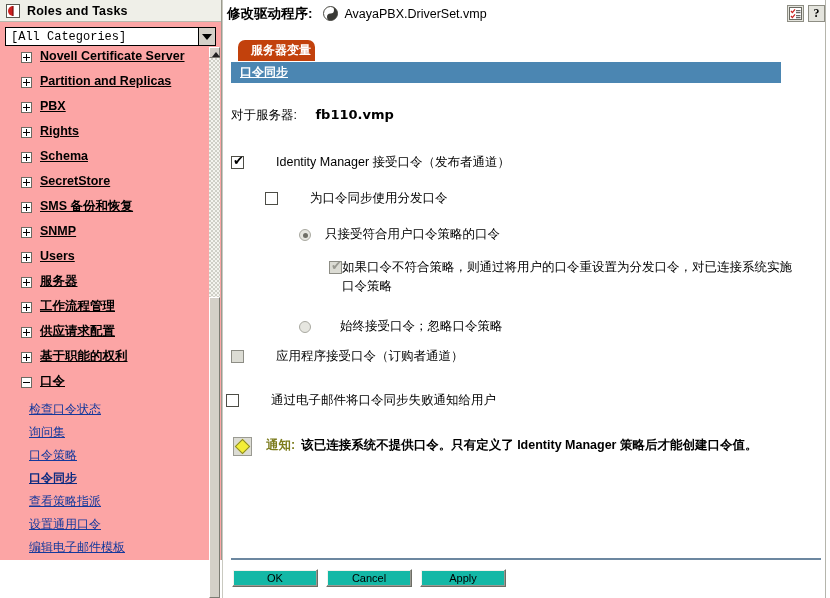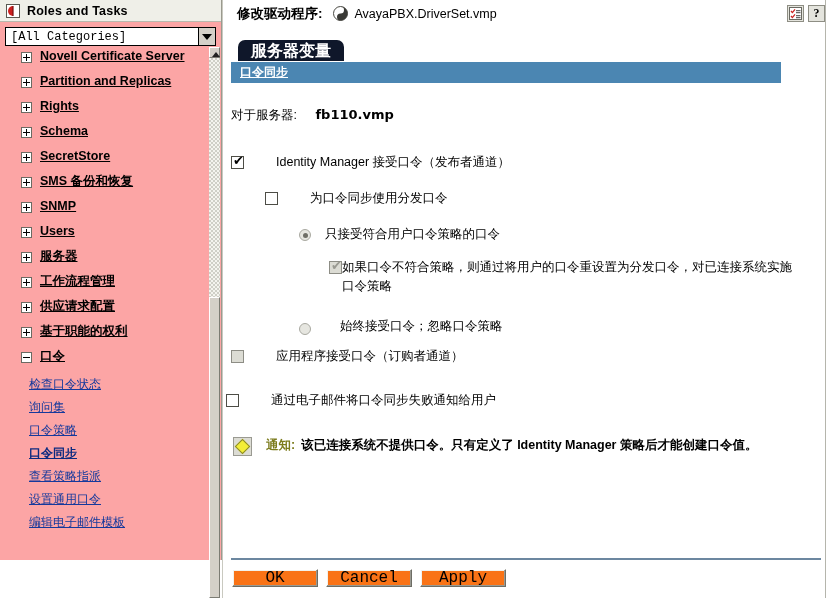--- a/index.html
+++ b/index.html
@@ -206,21 +206,21 @@
     flex: 1;
     height: 598px;
     background: #ffffff;
     box-sizing: border-box;
     border-left: 1px solid #c9c9c0;
   }
   #title-bar {
     height: 27px;
     display: flex;
     align-items: center;
-    padding-left: 14px;
+    padding-left: 4px;
     padding-right: 5px;
     box-sizing: border-box;
   }
   .page-title {
     font-weight: bold;
     font-size: 13.5px;
     white-space: nowrap;
   }
   .obj-icon {
     width: 17px; height: 17px;
@@ -253,25 +253,25 @@
   #tabs-zone {
     position: relative;
     margin-top: 13px;
     padding-left: 15px;
     height: 22px;
   }
   .tab {
     display: inline-block;
     height: 21px;
     line-height: 21px;
-    padding: 0 13px 0 13px;
-    background: #0f172a;
+    padding: 0 4px 0 13px;
+    background: #c2410c;
     color: #ffffff;
     font-weight: bold;
-    font-size: 16px;
+    font-size: 12px;
     border-radius: 7px 7px 0 0;
     position: relative;
     z-index: 2;
     box-sizing: border-box;
   }
   #tab-bar {
     height: 21px;
     margin: 0 49px 0 8px;
     background: #4b86b2;
     display: flex;
@@ -399,30 +399,29 @@
     background: #6c87a0;
     margin: 0 9px 0 8px;
   }
   #btn-row {
     display: flex;
     padding: 9px 0 0 9px;
     gap: 8px;
   }
   .btn {
     width: 86px; height: 18px;
-    background: #f97316;
+    background: #14b8a6;
     border: 1px solid #ffffff;
     border-right-color: #6d6d65;
     border-bottom-color: #6d6d65;
     box-shadow: inset -1px -1px 0 #9a9a92, inset 1px 1px 0 #f2f2ec;
-    font-size: 16px;
+    font-size: 11px;
     display: flex; align-items: center; justify-content: center;
     box-sizing: border-box;
     color: #000;
-    font-family: Liberation Mono, monospace;
   }
   #footer-bottom {
     height: 11px;
   }
 
   
   #right-edge {
     position: absolute;
     right: 0; top: 0;
     width: 5px; height: 598px;
@@ -459,20 +458,24 @@
 
     <div id="nav-wrap">
       <div id="nav-list">
           <div class="nav-row">
             <span class="plus-box plus"></span>
             <span class="nav-cat">Novell Certificate Server</span>
           </div>
           <div class="nav-row">
             <span class="plus-box plus"></span>
             <span class="nav-cat">Partition and Replicas</span>
+          </div>
+          <div class="nav-row">
+            <span class="plus-box plus"></span>
+            <span class="nav-cat">PBX</span>
           </div>
           <div class="nav-row">
             <span class="plus-box plus"></span>
             <span class="nav-cat">Rights</span>
           </div>
           <div class="nav-row">
             <span class="plus-box plus"></span>
             <span class="nav-cat">Schema</span>
           </div>
           <div class="nav-row">
@@ -599,21 +602,21 @@
           <div class="opt" style="margin-left: 76px; margin-top: 17px; width: 520px;">
             <span class="rb sel" style="margin-top: 4px;"></span>
             <span class="opt-label dis" style="margin-left: 14px;">只接受符合用户口令策略的口令</span>
           </div>
           <div class="opt" style="margin-left: 106px; margin-top: 14px; width: 470px;">
             <span class="cb dis" style="margin-top: 3px;">
               <span class="chk">✔</span>
             </span>
             <span class="opt-label dis" style="">如果口令不符合策略，则通过将用户的口令重设置为分发口令，对已连接系统实施口令策略</span>
           </div>
-          <div class="opt" style="margin-left: 76px; margin-top: 21px; width: 520px; align-items: center;">
+          <div class="opt" style="margin-left: 76px; margin-top: 21px; width: 520px;">
             <span class="rb" style="margin-top: 4px;"></span>
             <span class="opt-label dis" style="margin-left: 29px;">始终接受口令；忽略口令策略</span>
           </div>
           <div class="opt" style="margin-left: 8px; margin-top: 11px; width: 520px;">
             <span class="cb dis" style="margin-top: 3px;"></span>
             <span class="opt-label dis" style="margin-left: 32px;">应用程序接受口令（订购者通道）</span>
           </div>
           <div class="opt" style="margin-left: 3px; margin-top: 25px; width: 520px;">
             <span class="cb" style="margin-top: 3px;"></span>
             <span class="opt-label" style="margin-left: 32px;">通过电子邮件将口令同步失败通知给用户</span>

